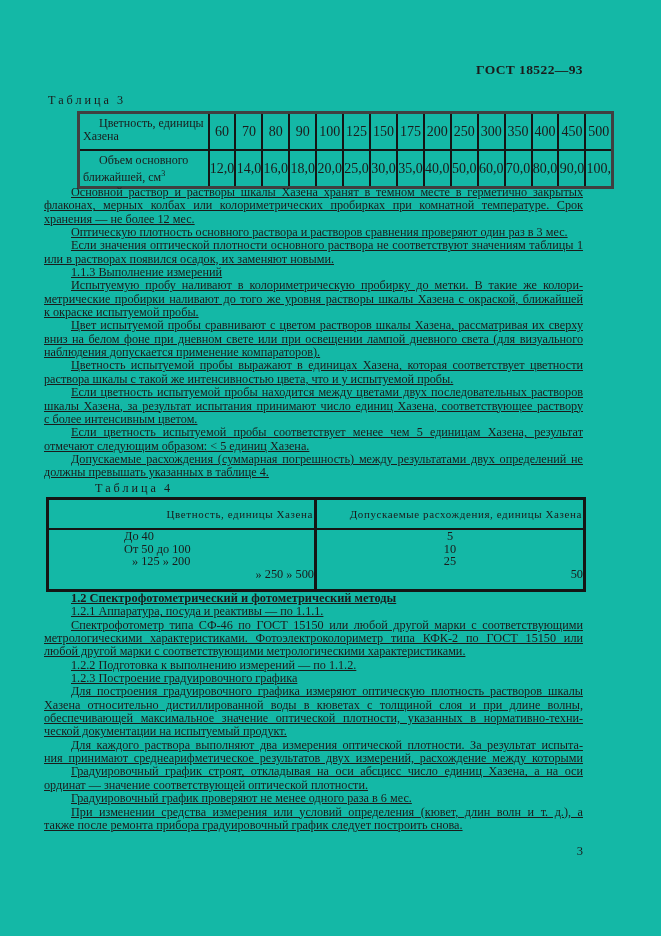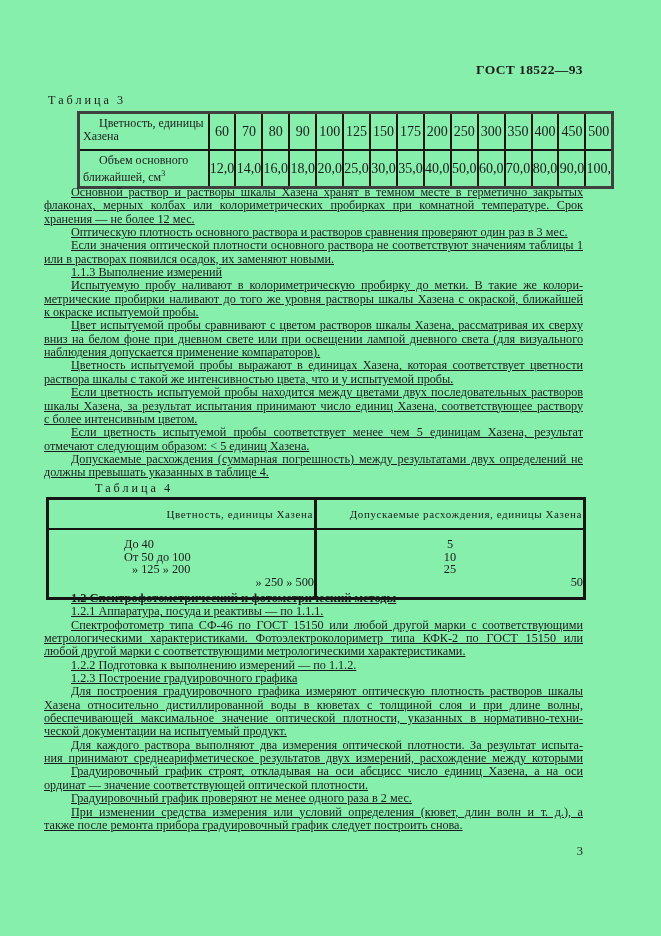--- a/index.html
+++ b/index.html
@@ -1,19 +1,19 @@
 <!DOCTYPE html>
 <html><head>
 <meta charset="utf-8">
 <style>
   html,body{margin:0;padding:0;background:#e8e8e8;}
   .page{
     position:relative;
     width:661px;height:936px;
-    background:#86efac;
+    background:#14b8a6;
     font-family:"Liberation Serif", serif;
     color:#1b1b1b;
     overflow:hidden;
   }
   
   .gost-header{
     position:absolute;top:62px;left:46px;width:537px;
     text-align:right;font-weight:bold;font-size:13.5px;letter-spacing:0.4px;
   }
   
@@ -60,21 +60,21 @@
   #table4 th{
     font-weight:normal;font-size:11px;letter-spacing:0.6px;
     height:26px;text-align:right;vertical-align:middle;
     border-bottom:2px solid #151515;
   }
   #table4 th.c2,#table4 td.c2{border-left:3px solid #151515;}
   #table4 td{font-size:12.3px;line-height:12.7px;padding:0;}
   #table4 td.range{padding-left:75px;white-space:nowrap;}
   #table4 td.range.ind{padding-left:83px;}
   #table4 td.value{text-align:center;}
-  #table4 tbody tr:first-child td{padding-top:8px;}
+  #table4 tbody tr:first-child td{padding-top:0;}
   #table4 tbody tr:last-child td{padding-bottom:8px;text-align:right;}
 
   
   .page-num{
     position:absolute;top:844px;left:46px;width:537px;
     text-align:right;font-size:12.5px;
   }
 </style>
 </head>
 <body>
@@ -221,20 +221,20 @@
       <div class="tl ind last">1.2.2 Подготовка к выполнению измерений — по 1.1.2.</div>
       <div class="tl ind last">1.2.3 Построение градуировочного графика</div>
       <div class="tl ind">Для построения градуировочного графика измеряют оптическую плотность растворов шкалы</div>
       <div class="tl">Хазена относительно дистиллированной воды в кюветах с толщиной слоя и при длине волны,</div>
       <div class="tl">обеспечивающей максимальное значение оптической плотности, указанных в нормативно-техни-</div>
       <div class="tl last">ческой документации на испытуемый продукт.</div>
       <div class="tl ind">Для каждого раствора выполняют два измерения оптической плотности. За результат испыта-</div>
       <div class="tl">ния принимают среднеарифметическое результатов двух измерений, расхождение между которыми</div>
       <div class="tl ind">Градуировочный график строят, откладывая на оси абсцисс число единиц Хазена, а на оси</div>
       <div class="tl last">ординат — значение соответствующей оптической плотности.</div>
-      <div class="tl ind last">Градуировочный график проверяют не менее одного раза в 2 мес.</div>
+      <div class="tl ind last">Градуировочный график проверяют не менее одного раза в 6 мес.</div>
       <div class="tl ind">При изменении средства измерения или условий определения (кювет, длин волн и т. д.), а</div>
       <div class="tl last">также после ремонта прибора градуировочный график следует построить снова.</div>
     </div>
 
   <div class="page-num">3</div>
 
 </div>
 
 </body></html>

